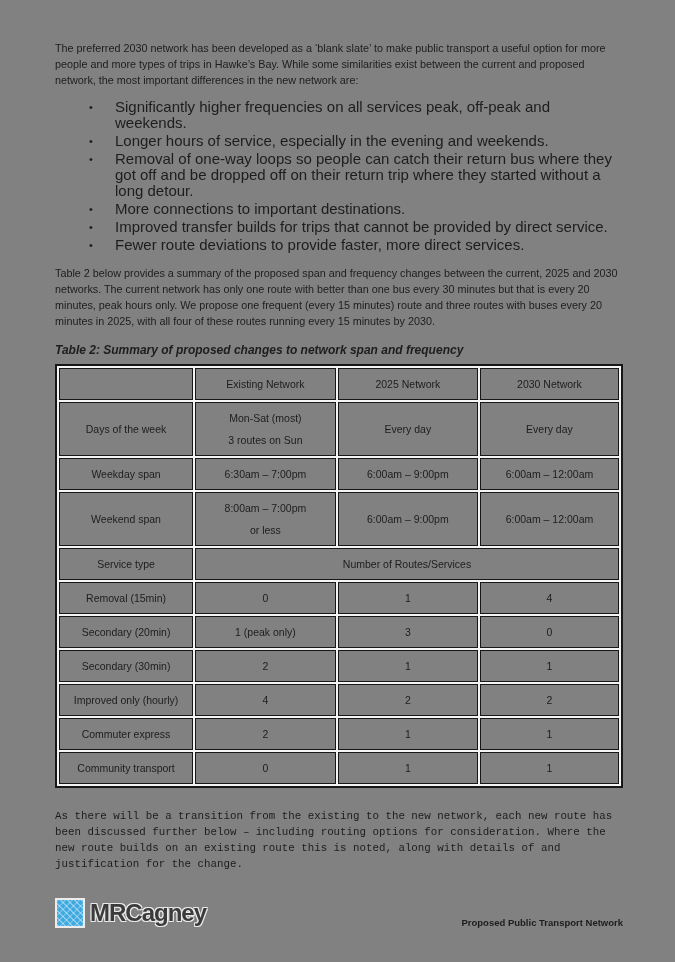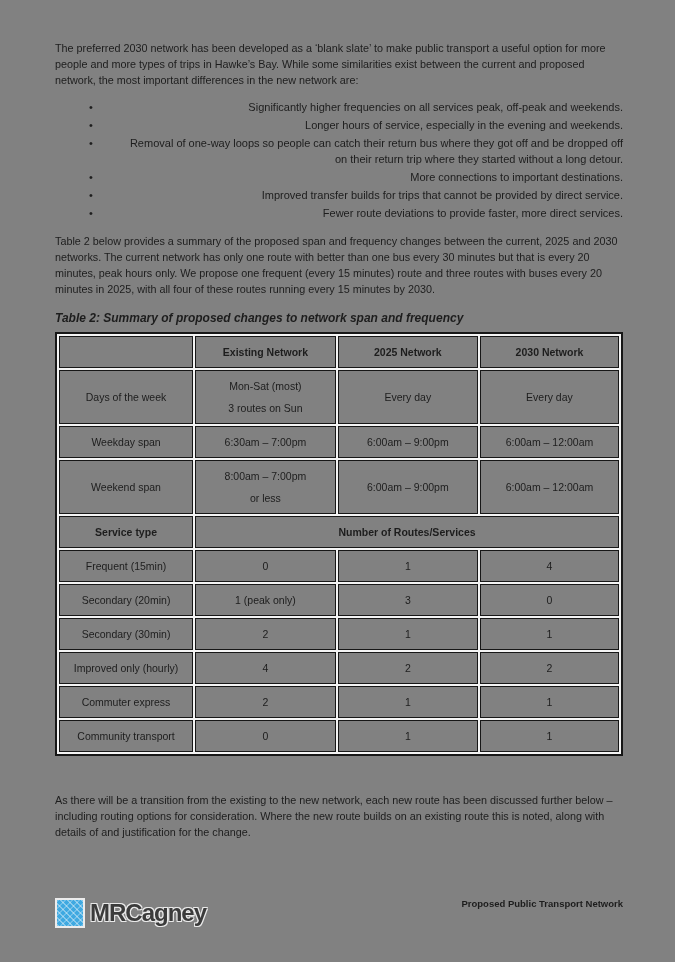--- a/index.html
+++ b/index.html
@@ -11,21 +11,21 @@
     position:relative;
     overflow:hidden;
   }
   .content {
     position:absolute; left:55px; top:40px; width:568px;
   }
   p { margin:0 0 11px 0; font-size:10.8px; line-height:16px; }
   ul.bullets { margin:2px 0 12px 0; padding:0 0 0 34px; list-style:none; }
   ul.bullets li {
     position:relative; padding-left:26px;
-    font-size:11px; line-height:16px; margin:0 0 2px 0;text-align:right;
+    font-size:15px; line-height:16px; margin:0 0 2px 0;
   }
   ul.bullets li::before {
     content:"•"; position:absolute; left:0; top:0; font-size:11px;
   }
   .caption {
     font-weight:bold; font-style:italic;
     font-size:12px; margin:13px 0 6px 0;
   }
   table.summary {
     width:100%;
@@ -36,25 +36,25 @@
   table.summary td, table.summary th {
     border:1px solid #171717;
     background:#818181;
     text-align:center; vertical-align:middle;
     font-size:10.5px; line-height:22px;
     padding:4px 3px;
     white-space:pre-line;
     font-weight:normal;
     color:#1d1d1d;
   }
-  table.summary th { font-weight:bold; }
-  .closing { margin-top:36px; }
+  table.summary th { font-weight:normal; }
+  .closing { margin-top:20px;font-family:Liberation Mono, monospace; }
   .footer {
     position:absolute; left:55px; top:898px; width:568px;
-    display:flex; justify-content:space-between; align-items:flex-start;
+    display:flex; justify-content:space-between; align-items:flex-end;
   }
   .logo { display:flex; align-items:center; gap:5px; }
   .logo-square {
     width:26px; height:26px;
     background:#3fa9e1;
     border:2px solid #ececec;
     background-image:
       repeating-linear-gradient(45deg, rgba(255,255,255,.38) 0 1.5px, rgba(0,0,0,0) 1.5px 5px),
       repeating-linear-gradient(-45deg, rgba(255,255,255,.25) 0 1.5px, rgba(0,0,0,0) 1.5px 5px);
   }
@@ -118,21 +118,21 @@
         <td>8:00am – 7:00pm
 or less</td>
         <td>6:00am – 9:00pm</td>
         <td>6:00am – 12:00am</td>
       </tr>
       <tr>
         <th>Service type</th>
         <th colspan="3">Number of Routes/Services</th>
       </tr>
       <tr>
-        <td>Frequent (15min)</td>
+        <td>Removal (15min)</td>
         <td>0</td>
         <td>1</td>
         <td>4</td>
       </tr>
       <tr>
         <td>Secondary (20min)</td>
         <td>1 (peak only)</td>
         <td>3</td>
         <td>0</td>
       </tr>

